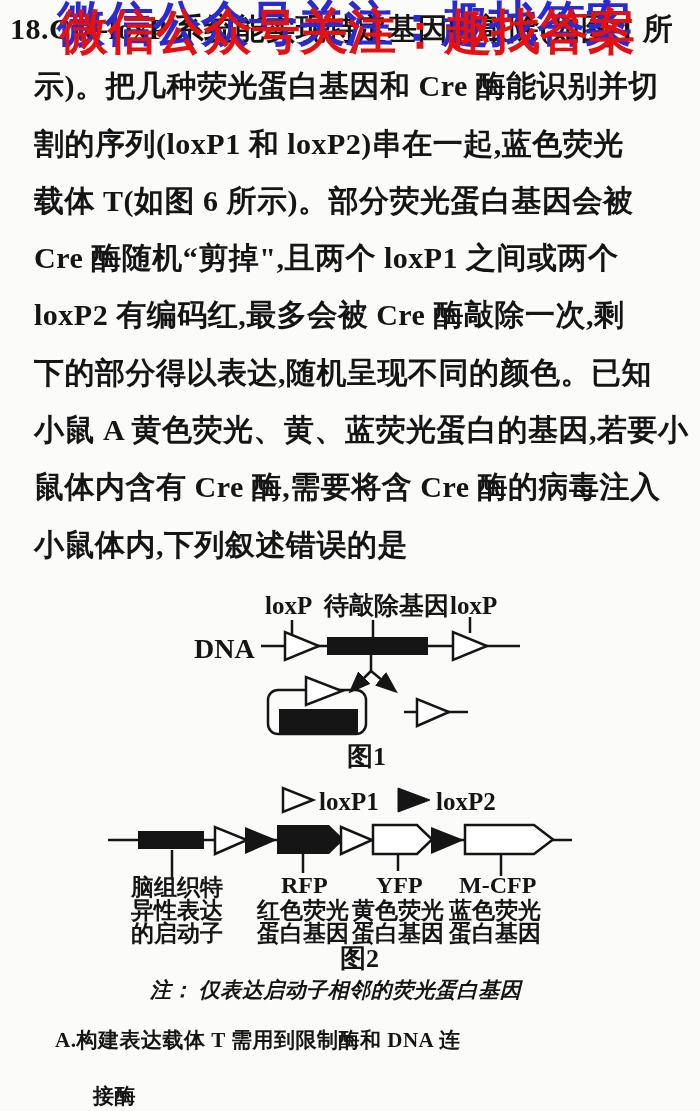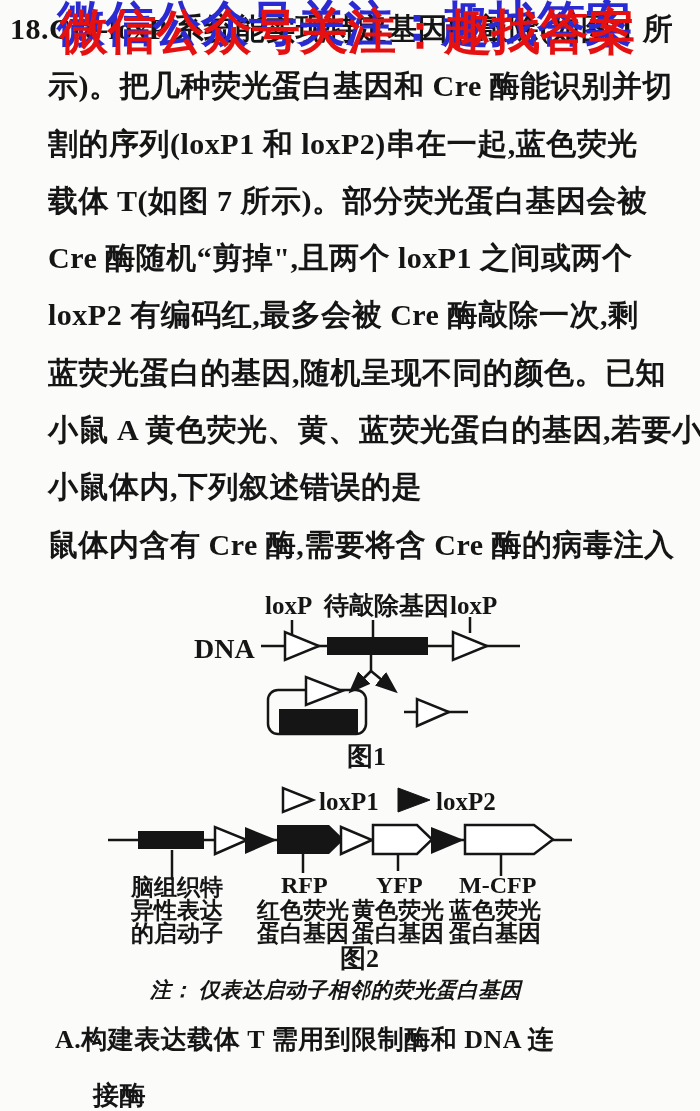--- a/index.html
+++ b/index.html
@@ -11,21 +11,21 @@
     overflow:hidden;
   }
   .page{position:relative;width:573px;height:1111px;}
 
   
   .q-text{position:absolute;left:10px;top:0;width:690px;}
   .q-line{
     font-size:30px;line-height:57.3px;height:57.3px;
     white-space:nowrap;font-weight:600;letter-spacing:0.5px;
   }
-  .q-line.indent{margin-left:38px;}
+  .q-line.indent{margin-left:24px;}
 
   
   .watermark{
     position:absolute;left:60px;top:6px;
     font-size:48px;font-weight:700;line-height:1.1;
     color:#e51010;
     text-shadow:-3px -8px 0 #2a2ad2;
     white-space:nowrap;letter-spacing:0px;
     z-index:5;
   }
@@ -34,39 +34,39 @@
   svg text{font-family:"Liberation Serif","DejaVu Serif",serif;fill:#151515;}
   .fig-label{font-size:25px;font-weight:700;}
   .fig-label-sm{font-size:23px;font-weight:700;}
   .fig-caption{font-size:26px;font-weight:700;}
 
   .note-line{
     position:absolute;left:150px;top:976px;
     font-size:21px;font-weight:700;white-space:nowrap;letter-spacing:0.5px;font-style:italic;
   }
   .option-a{position:absolute;left:55px;top:1012px;}
-  .option-line{font-size:26px;font-weight:600;white-space:nowrap;line-height:56px;letter-spacing:0.5px;}
+  .option-line{font-size:21px;font-weight:600;white-space:nowrap;line-height:56px;letter-spacing:0.5px;}
   .option-line.cont{margin-left:38px;}
 </style>
 </head>
 <body>
 
 <div class="page">
 
   <div class="q-text">
     <div class="q-line">18.Cre-loxP 系统能实现特定基因的敲除(如图 1 所</div>
     <div class="q-line indent">示)。把几种荧光蛋白基因和 Cre 酶能识别并切</div>
     <div class="q-line indent">割的序列(loxP1 和 loxP2)串在一起,蓝色荧光</div>
-    <div class="q-line indent">载体 T(如图 7 所示)。部分荧光蛋白基因会被</div>
+    <div class="q-line indent">载体 T(如图 6 所示)。部分荧光蛋白基因会被</div>
     <div class="q-line indent">Cre 酶随机“剪掉",且两个 loxP1 之间或两个</div>
     <div class="q-line indent">loxP2 有编码红,最多会被 Cre 酶敲除一次,剩</div>
-    <div class="q-line indent">蓝荧光蛋白的基因,随机呈现不同的颜色。已知</div>
+    <div class="q-line indent">下的部分得以表达,随机呈现不同的颜色。已知</div>
     <div class="q-line indent">小鼠 A 黄色荧光、黄、蓝荧光蛋白的基因,若要小</div>
+    <div class="q-line indent">鼠体内含有 Cre 酶,需要将含 Cre 酶的病毒注入</div>
     <div class="q-line indent">小鼠体内,下列叙述错误的是</div>
-    <div class="q-line indent">鼠体内含有 Cre 酶,需要将含 Cre 酶的病毒注入</div>
   </div>
 
   <div class="watermark">微信公众号关注：趣找答案</div>
 
   <svg style="left:170px;top:578px;" width="370" height="200" viewBox="170 578 370 200">
     <defs>
       <marker id="ah" markerWidth="9" markerHeight="7" refX="7" refY="3.5" orient="auto">
         <path d="M0,0 L9,3.5 L0,7 z" fill="#151515"></path>
       </marker>
     </defs>

